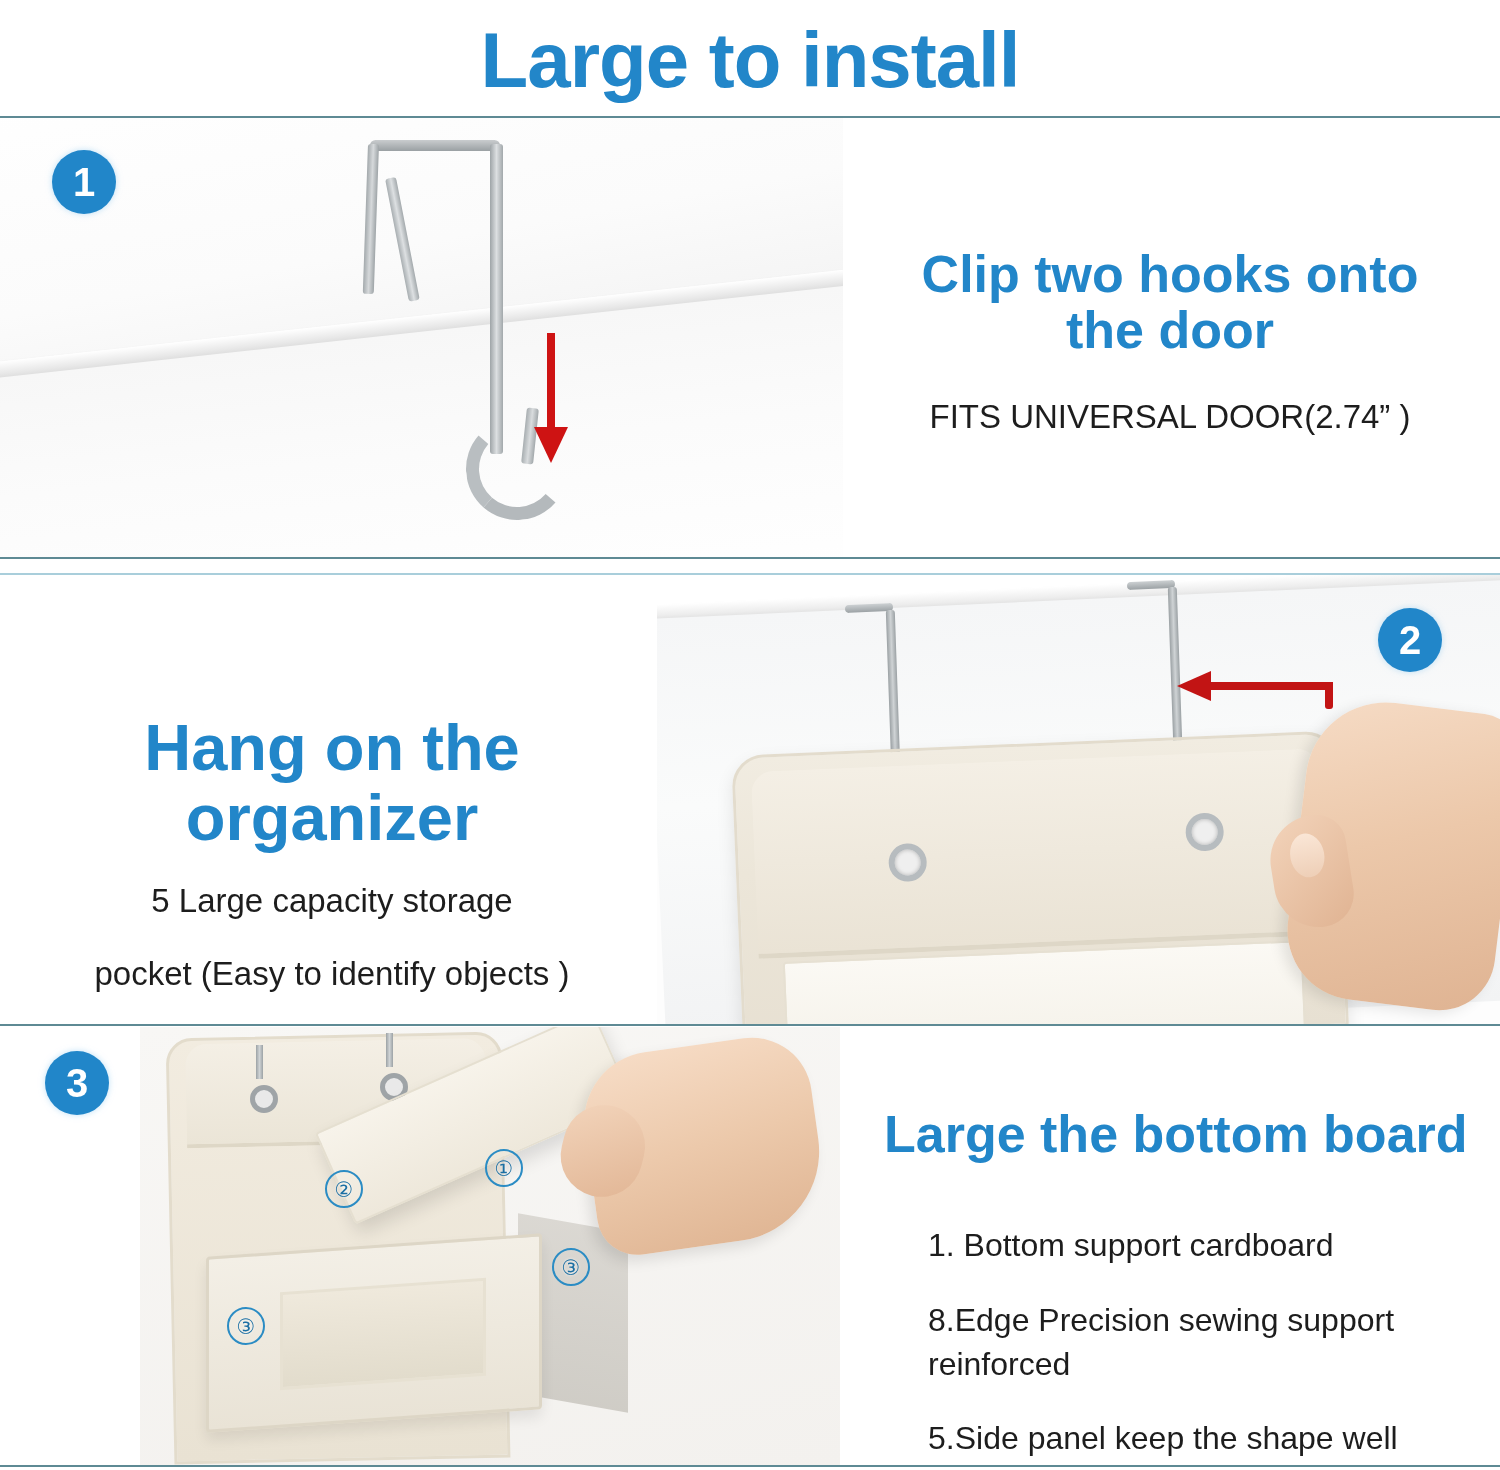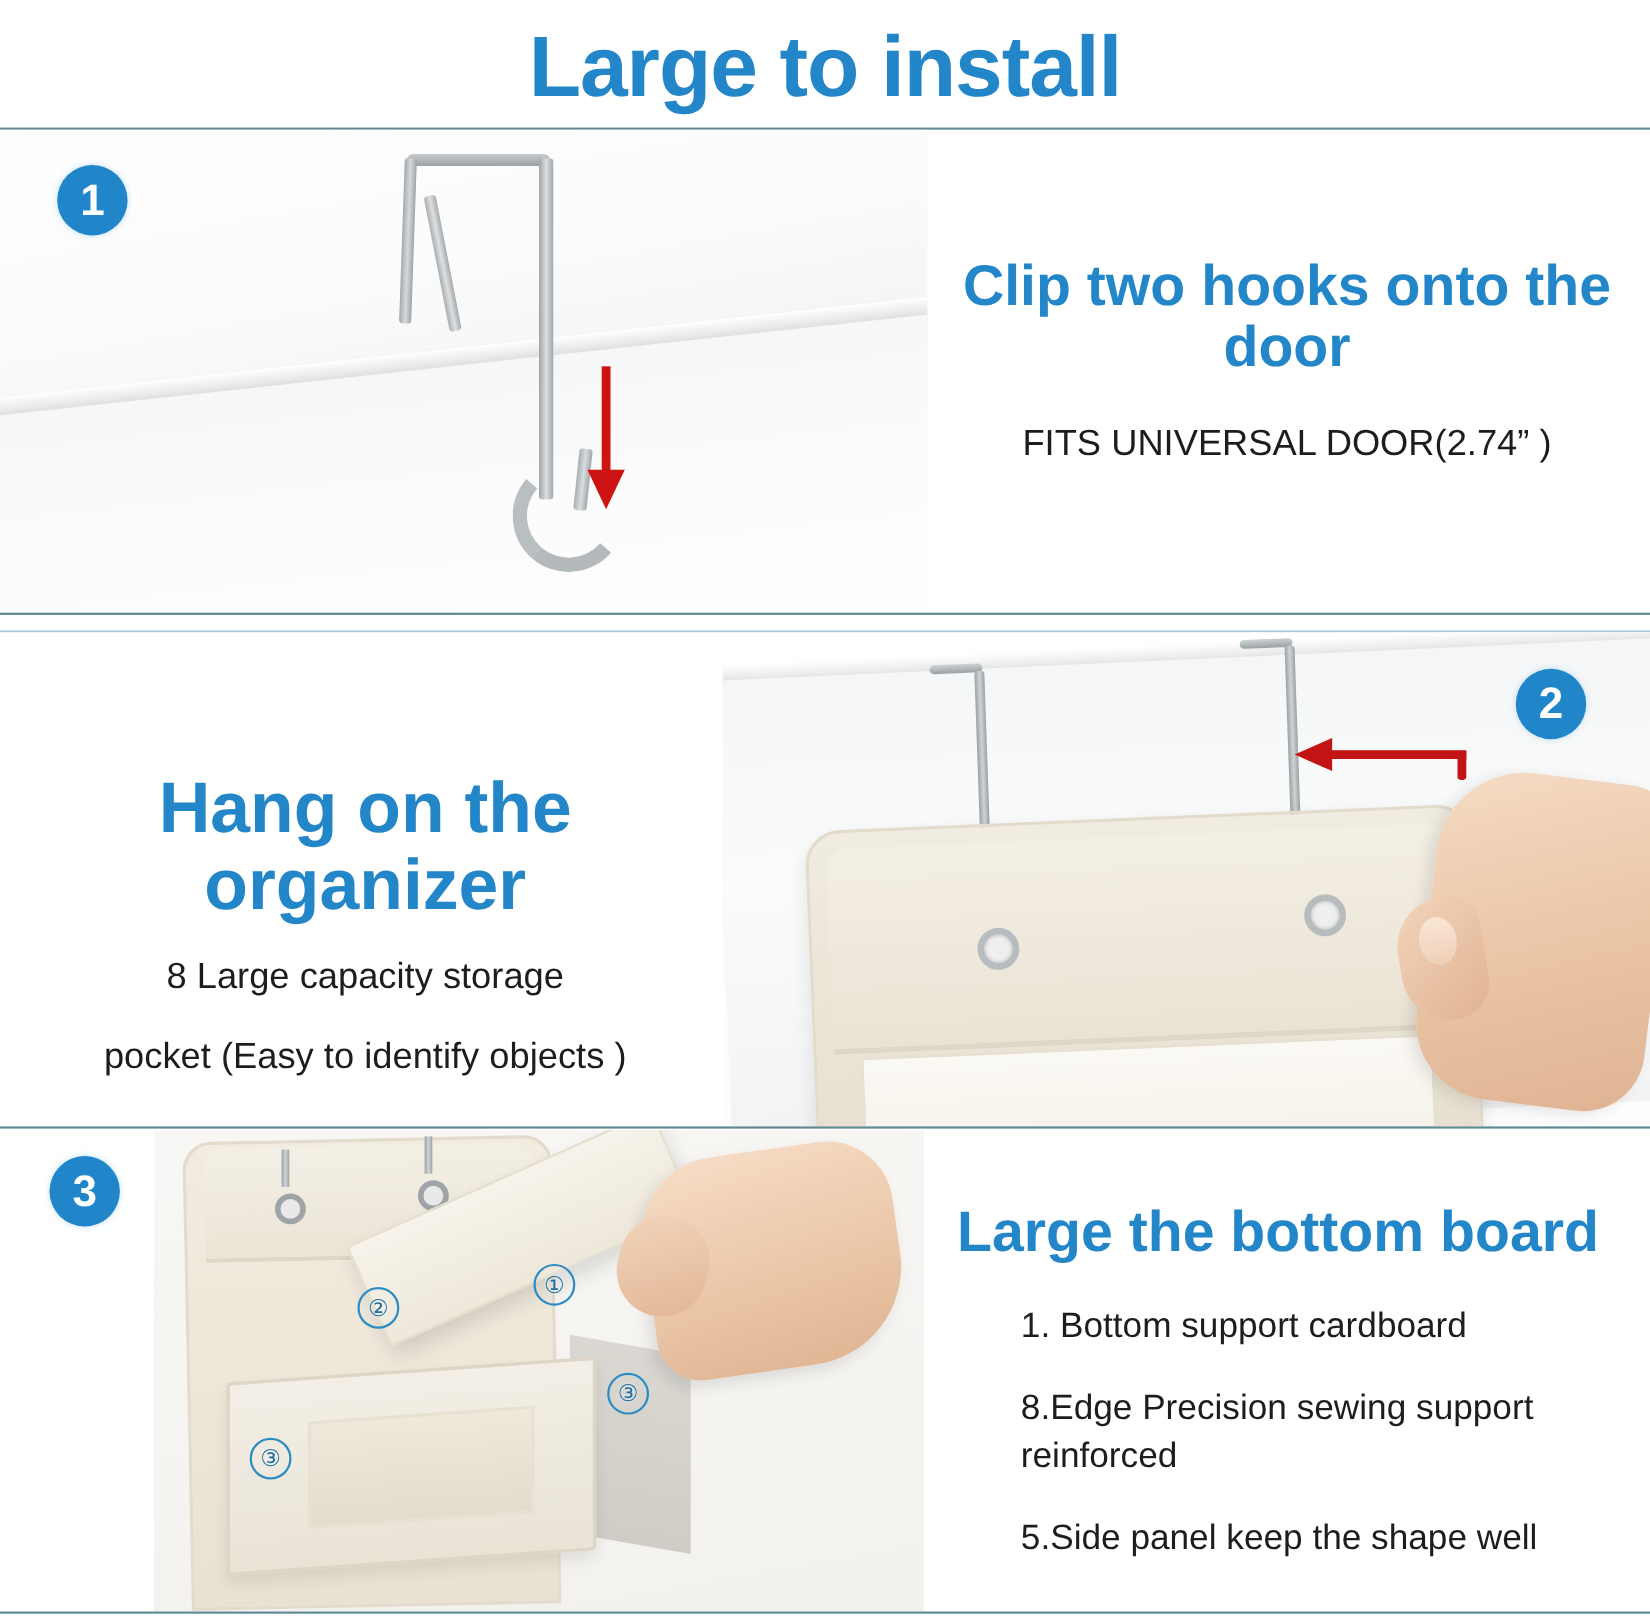--- a/index.html
+++ b/index.html
@@ -53,39 +53,39 @@
     font-size:40px;font-weight:bold;
     display:flex;align-items:center;justify-content:center;
     z-index:30;
     box-shadow:0 0 6px rgba(140,200,240,.55);
     line-height:1;
   }
 
   
   .txt-block{position:absolute;z-index:20;}
   .txt-block h2{
-    margin:2px;
+    margin:16px;
     color:#2286C9;
     font-weight:bold;
     line-height:1.07;
   }
   .txt-block p{margin:0;color:#1d1d1d;}
 
   #t1{left:860px;top:228px;width:620px;text-align:center;}
   #t1 h2{font-size:52px;}
   #t1 p{margin-top:40px;font-size:33px;}
 
   #t2{left:22px;top:694px;width:620px;text-align:center;}
   #t2 h2{font-size:65px;}
   #t2 p{margin-top:26px;font-size:33px;line-height:1.42;}
 
   #t3{left:868px;top:1088px;width:625px;}
   #t3 h2{font-size:52px;text-align:left;}
   #t3 .li{font-size:32px;color:#1d1d1d;margin-left:60px;}
-  #t3 .li.l1{margin-top:37px;}
+  #t3 .li.l1{margin-top:64px;}
   #t3 .li.l2{margin-top:34px;line-height:1.38;}
   #t3 .li.l3{margin-top:34px;}
 
   
   .photo{position:absolute;overflow:hidden;}
   #ph1{left:0;top:0;width:843px;height:440px;background:#fafafa;}
   #ph2{left:657px;top:0;width:843px;height:449px;background:#fdfdfd;}
   #ph3{left:140px;top:0;width:700px;height:438px;background:#fcfbfa;}
 
   
@@ -340,21 +340,21 @@
         <div class="head"></div>
         <div class="shaft"></div>
         <div class="elbow"></div>
       </div>
     </div>
 
     <div class="badge" style="left:1378px;top:33px;">2</div>
 
     <div class="txt-block" id="t2" style="top:122px;left:22px;">
       <h2>Hang on the organizer</h2>
-      <p>8 Large capacity storage</p>
+      <p>5 Large capacity storage</p>
       <p>pocket (Easy to identify objects )</p>
     </div>
   </div>
 
   <div class="rule" style="top:1021px;"></div>
   <div class="rule soft" style="top:1036px;"></div>
 
   <div class="panel" id="panel3">
 
     <div class="photo" id="ph3">

